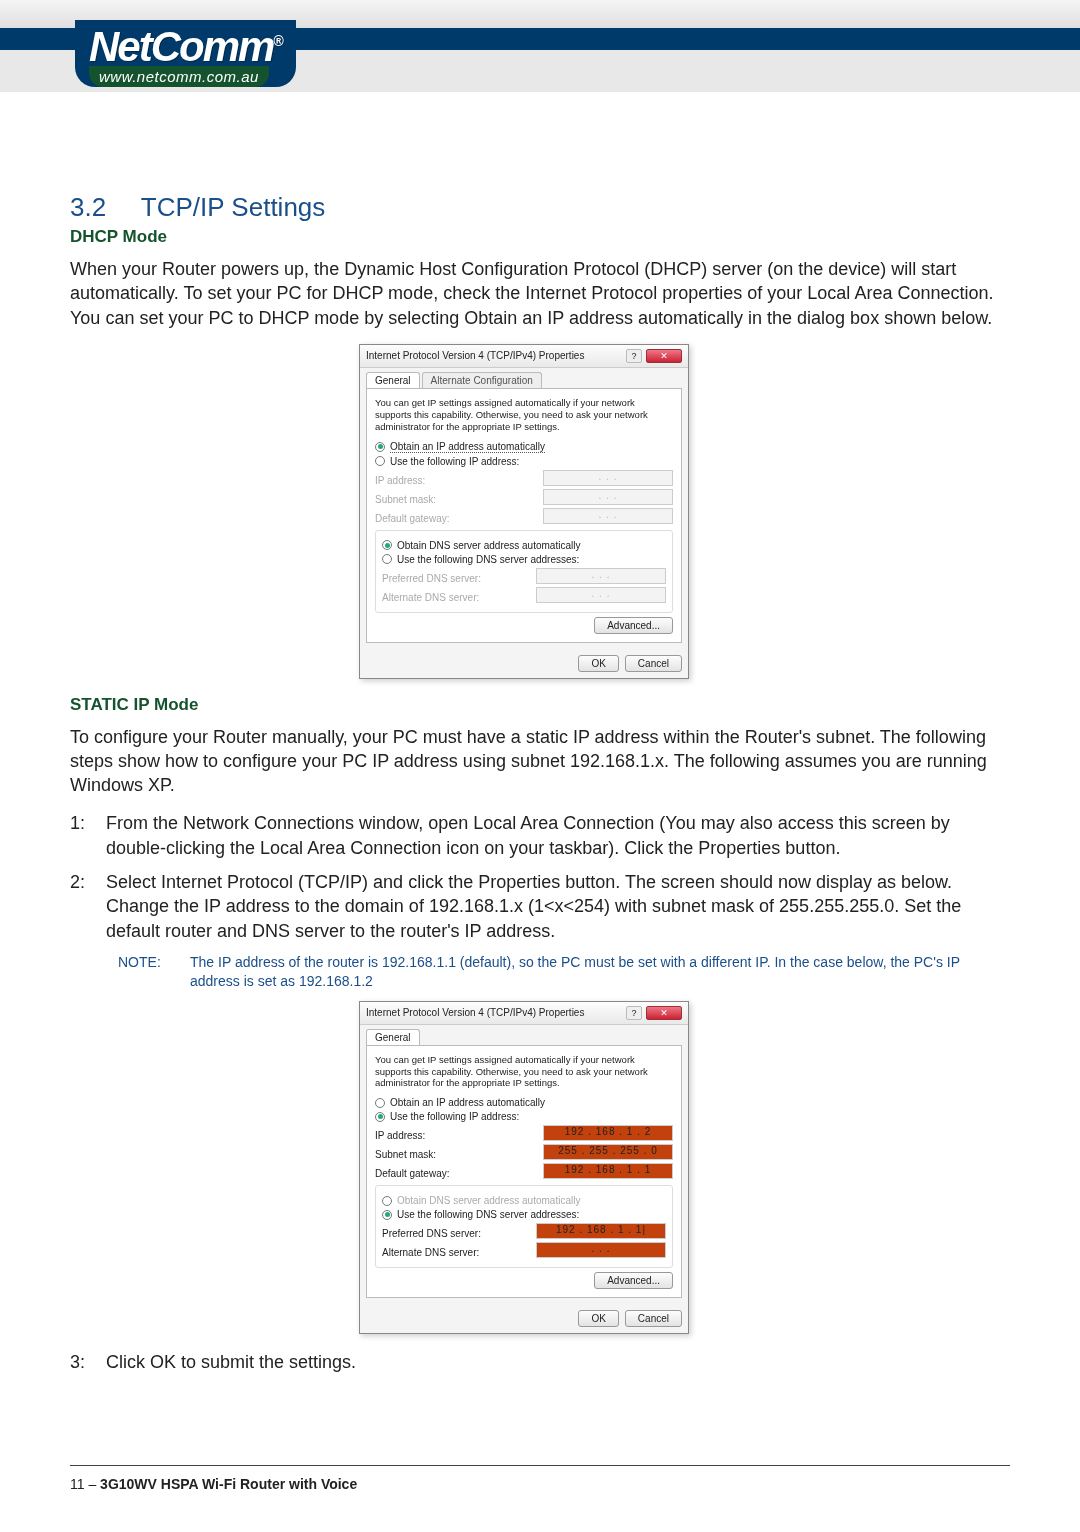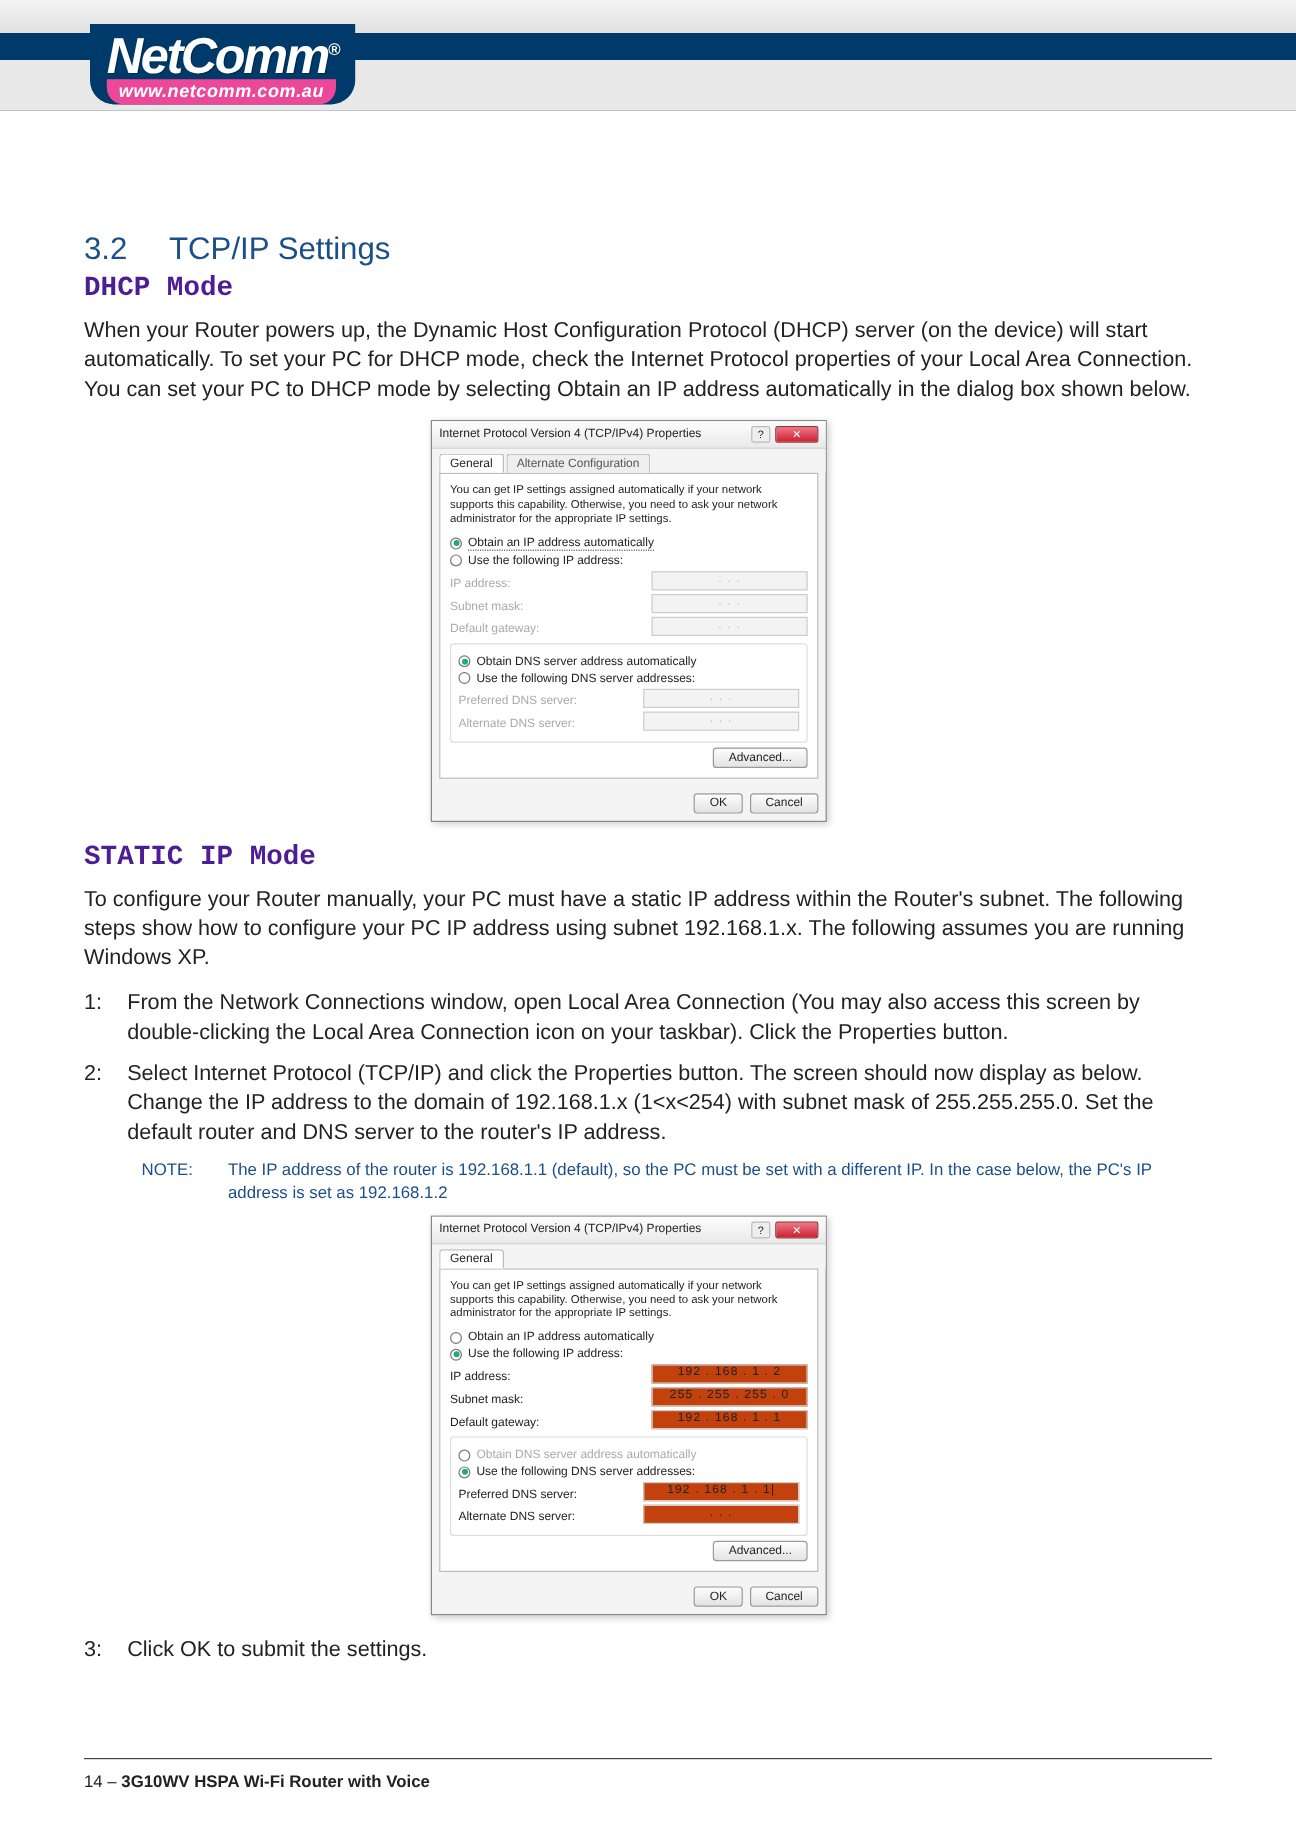--- a/index.html
+++ b/index.html
@@ -39,42 +39,42 @@
     font-size: 42px;
     color: #fff;
     letter-spacing: -2px;
     text-shadow: 1px 1px 0 #002a4a;
     line-height: 1;
   }
   .logo-text .reg { font-size: 14px; vertical-align: super; }
   .logo-url {
     font-family: Arial, sans-serif;
     font-style: italic;
-    font-weight: bold;
+    font-weight: normal;
     font-size: 15px;
     color: #fff;
-    background: #ec4899;
+    background: #14532d;
     padding: 2px 10px 2px 10px;
     border-radius: 0 0 14px 14px;
     display: inline-block;
     letter-spacing: 0.5px;
     margin-top: -4px;
   }
   .logo-block {
     background: #003a6a;
     padding: 6px 14px 0 14px;
     border-radius: 0 0 20px 20px;
   }
   .content {
     padding: 100px 70px 0 70px;
   }
   .section-num { color: #1a4f8a; font-size: 26px; font-weight: normal; }
   .section-title { color: #1a4f8a; font-size: 26px; font-weight: normal; margin-left: 28px; }
   h2.section { margin-bottom: 4px; }
-  h3.sub { font-size: 23px; font-weight: bold; color: #4c1d95; margin-bottom: 10px; font-family: Liberation Mono, monospace; }
+  h3.sub { font-size: 17px; font-weight: bold; color: #14532d; margin-bottom: 10px; }
   p.body { font-size: 18px; line-height: 1.35; color: #222; margin-bottom: 14px; }
   .dialog-img { margin: 6px auto 16px auto; width: 362px; }
   ol.steps { list-style: none; padding-left: 0; font-size: 18px; color: #222; }
   ol.steps li { display: flex; margin-bottom: 10px; line-height: 1.35; }
   ol.steps li .num { width: 36px; flex-shrink: 0; }
   ol.steps li .txt { flex: 1; }
   .note-row { display: flex; font-size: 14px; color: #1a4f8a; margin: 6px 0 10px 0; line-height: 1.35; }
   .note-row .lbl { width: 72px; flex-shrink: 0; margin-left: 48px; }
   .note-row .txt { flex: 1; }
   .footer-line {
@@ -317,14 +317,14 @@
   <ol class="steps">
     <li>
       <span class="num">3:</span>
       <span class="txt">Click OK to submit the settings.</span>
     </li>
   </ol>
 
 </div>
 
 <div class="footer-line">
-  <span>14 – </span><span class="bold">3G10WV HSPA Wi-Fi Router with Voice</span>
+  <span>11 – </span><span class="bold">3G10WV HSPA Wi-Fi Router with Voice</span>
 </div>
 
 </body></html>

